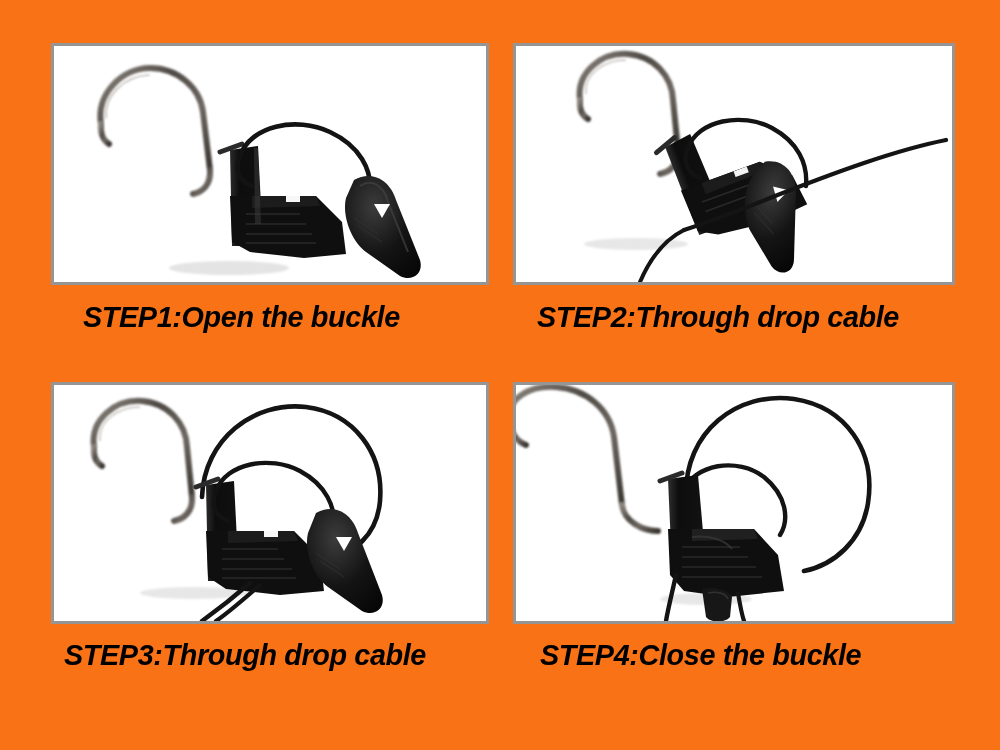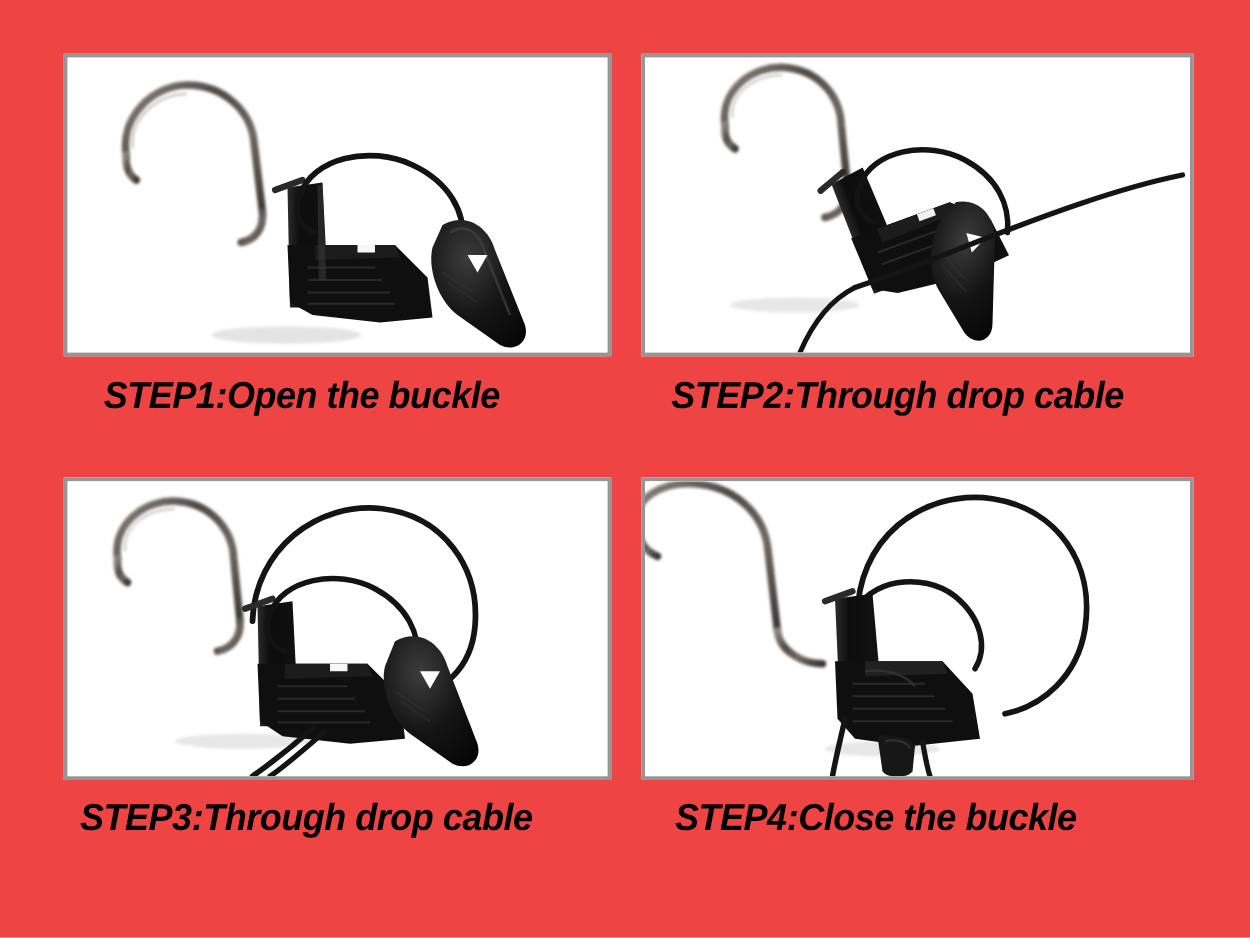--- a/index.html
+++ b/index.html
@@ -3,21 +3,21 @@
 <meta charset="utf-8">
 <title>Drop Wire Clamp Installation Steps</title>
 <style>
   html,body{margin:0;padding:0;}
   body{
     width:1000px;height:750px;
     background:#ffffff;
     font-family:"Liberation Sans","DejaVu Sans",sans-serif;
     overflow:hidden;
   }
-  .sheet{position:relative;width:1000px;height:750px;background:#ef4444;}
+  .sheet{position:relative;width:1000px;height:750px;background:#f97316;}
 
   .step-block{position:absolute;}
 
   .photo-frame{
     position:absolute;
     background:#ffffff;
     border:3px solid #959595;
     box-sizing:border-box;
     overflow:hidden;
   }

